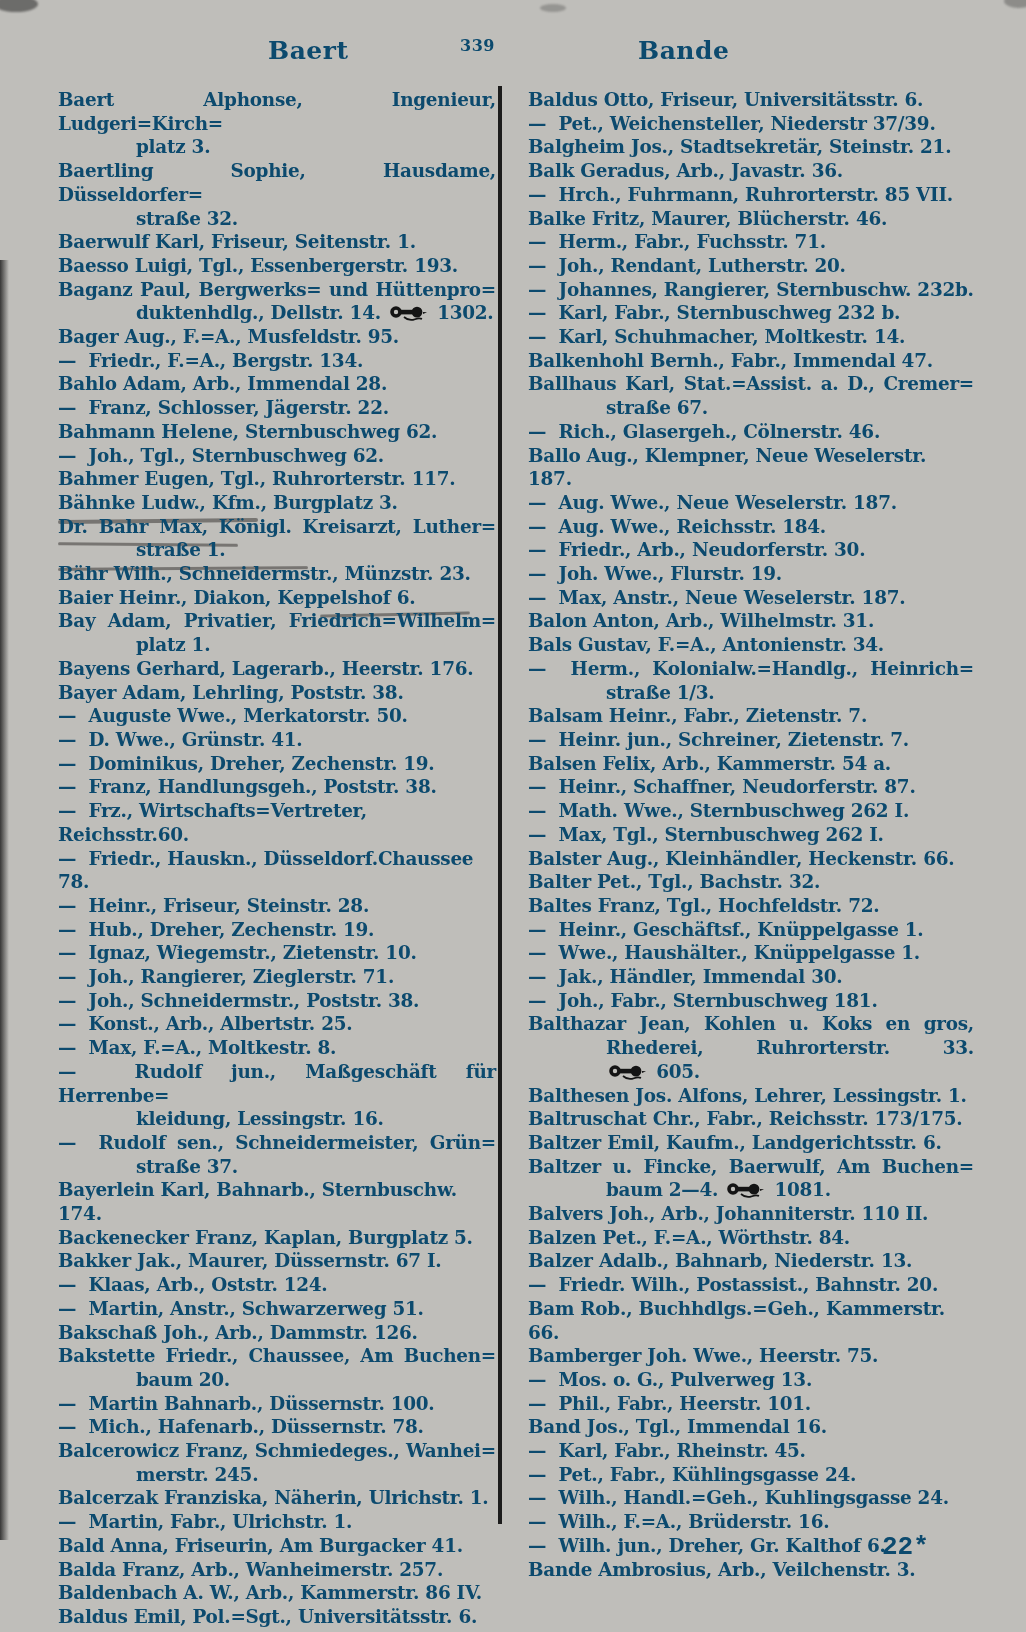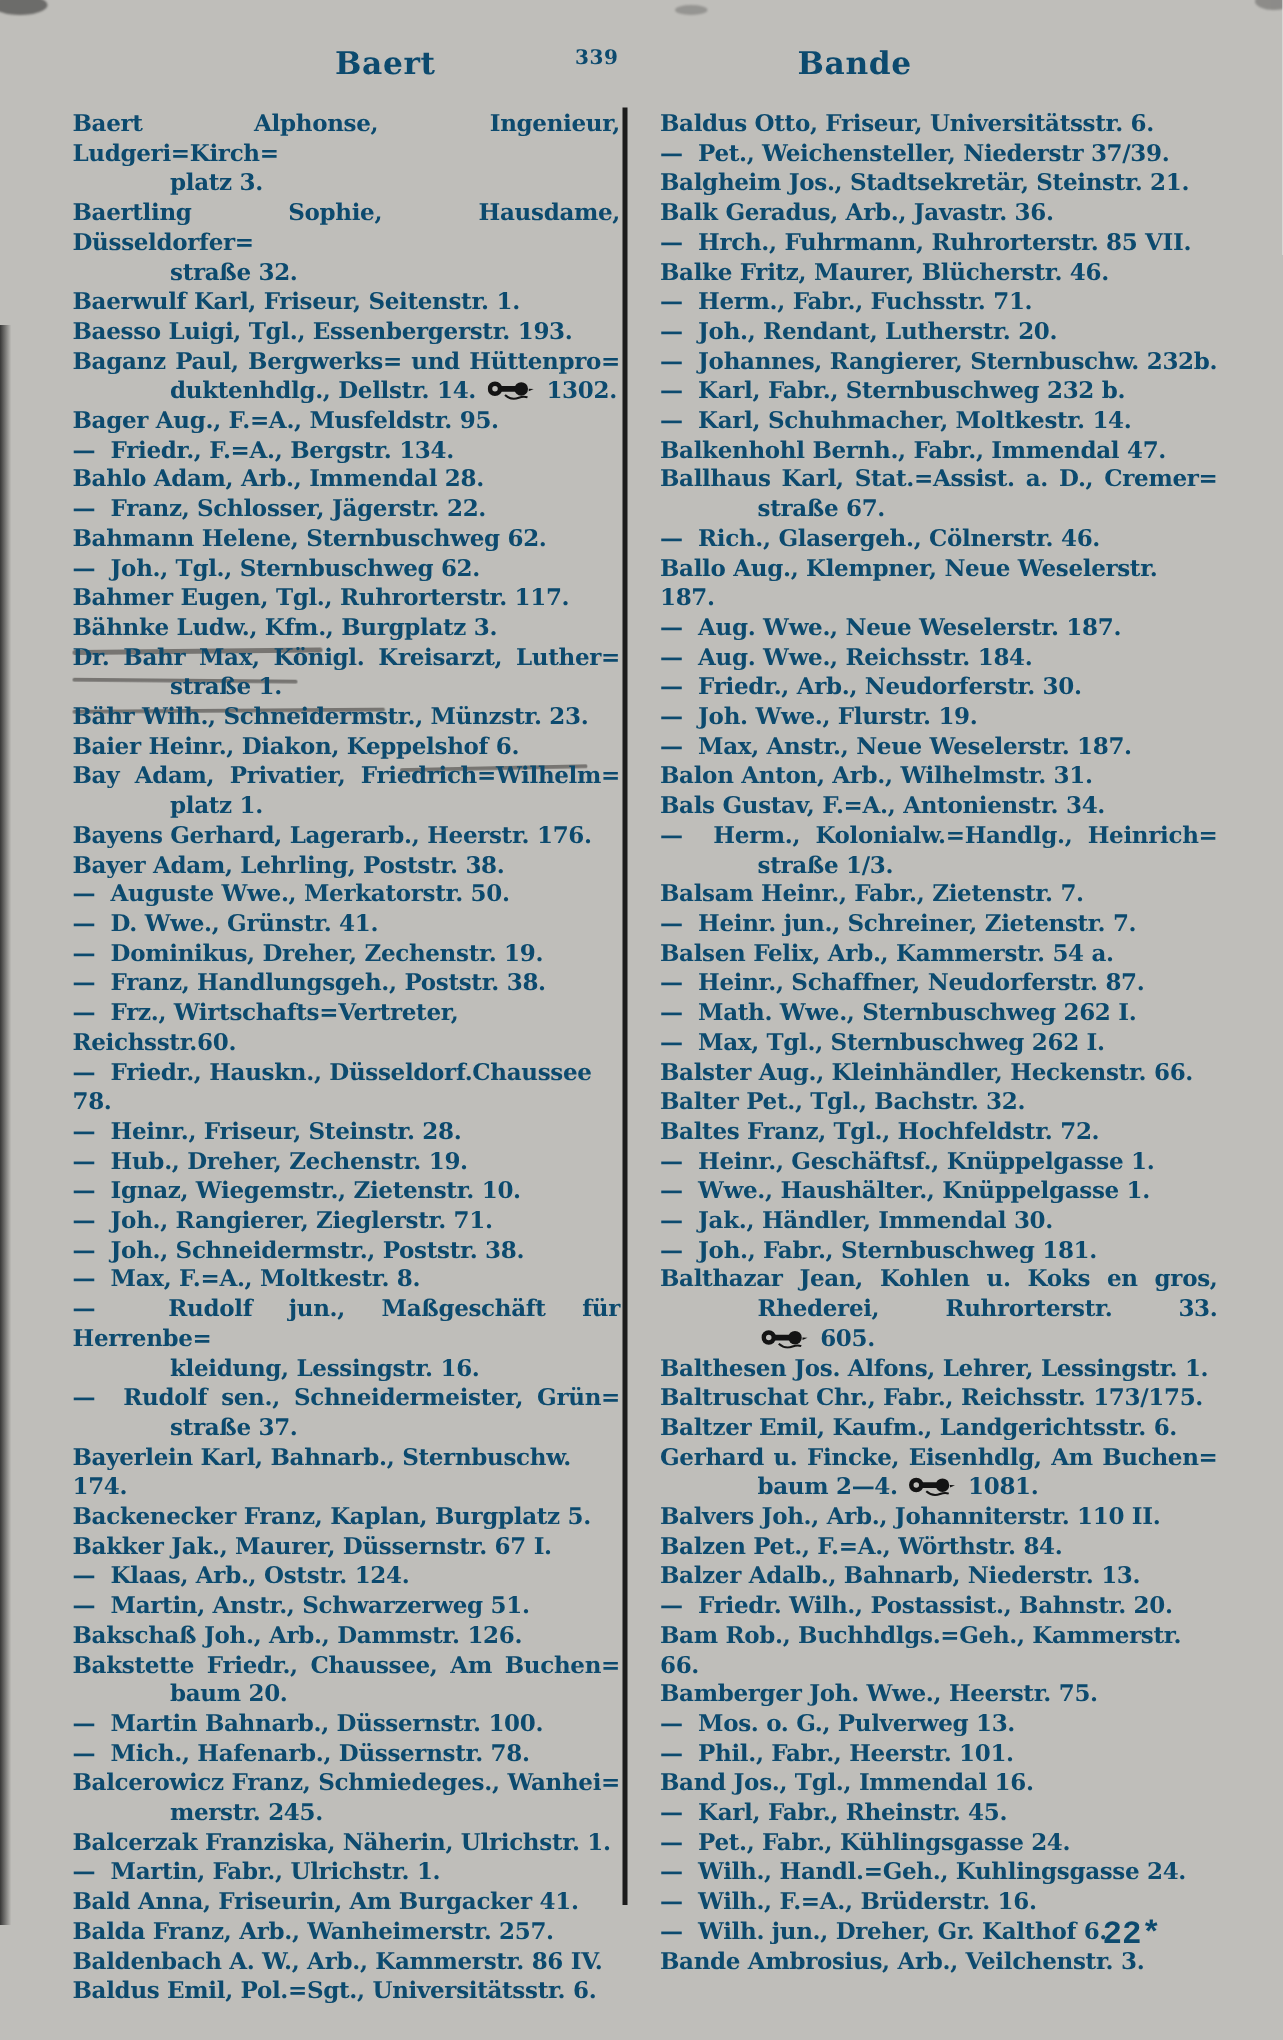--- a/index.html
+++ b/index.html
@@ -153,20 +153,23 @@
       <div class="entry">
         <div class="line">—&nbsp;&nbsp;Ignaz, Wiegemstr., Zietenstr. 10.</div>
       </div>
       <div class="entry">
         <div class="line">—&nbsp;&nbsp;Joh., Rangierer, Zieglerstr. 71.</div>
       </div>
       <div class="entry">
         <div class="line">—&nbsp;&nbsp;Joh., Schneidermstr., Poststr. 38.</div>
       </div>
       <div class="entry">
+        <div class="line">—&nbsp;&nbsp;Konst., Arb., Albertstr. 25.</div>
+      </div>
+      <div class="entry">
         <div class="line">—&nbsp;&nbsp;Max, F.=A., Moltkestr. 8.</div>
       </div>
       <div class="entry">
         <div class="line just">—&nbsp;&nbsp;Rudolf jun., Maßgeschäft für Herrenbe=</div>
         <div class="line wrap">kleidung, Lessingstr. 16.</div>
       </div>
       <div class="entry">
         <div class="line just">—&nbsp;&nbsp;Rudolf sen., Schneidermeister, Grün=</div>
         <div class="line wrap">straße 37.</div>
       </div>
@@ -346,21 +349,21 @@
       <div class="entry">
         <div class="line">Balthesen Jos. Alfons, Lehrer, Lessingstr. 1.</div>
       </div>
       <div class="entry">
         <div class="line">Baltruschat Chr., Fabr., Reichsstr. 173/175.</div>
       </div>
       <div class="entry">
         <div class="line">Baltzer Emil, Kaufm., Landgerichtsstr. 6.</div>
       </div>
       <div class="entry">
-        <div class="line just">Gerhard u. Fincke, Eisenhdlg, Am Buchen=</div>
+        <div class="line just">Baltzer u. Fincke, Baerwulf, Am Buchen=</div>
         <div class="line wrap">baum 2—4. <svg class="tel-icon" width="38" height="16" viewBox="0 0 38 16">
             <circle cx="6" cy="7" r="4" fill="none" stroke="#141414" stroke-width="3.6"></circle>
             <rect x="9" y="4.8" width="14" height="4.6" fill="#141414"></rect>
             <circle cx="27" cy="7.1" r="5.4" fill="#141414"></circle>
             <path d="M33 7 L37 7.2 L33 9 Z" fill="#141414"></path>
             <path d="M14 12 q5 4.5 11 2.2 q4-1.5 7-0.3" fill="none" stroke="#141414" stroke-width="1.7"></path>
           </svg> 1081.</div>
       </div>
       <div class="entry">
         <div class="line">Balvers Joh., Arb., Johanniterstr. 110 II.</div>

